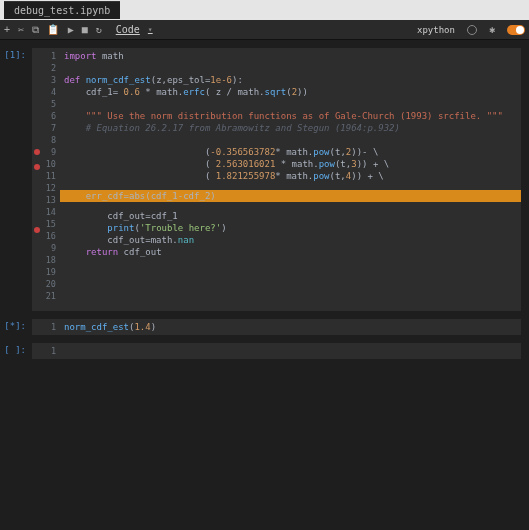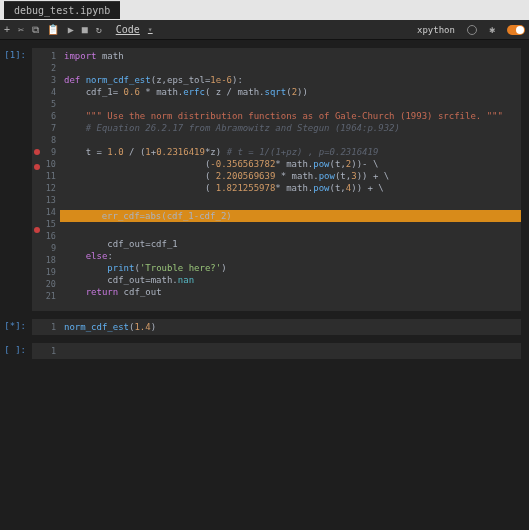--- a/index.html
+++ b/index.html
@@ -20,21 +20,21 @@
   .toggle { width:18px; height:10px; background:#e67e22; border-radius:5px; position:relative;}
   .toggle::after{content:"";position:absolute;right:1px;top:1px;width:8px;height:8px;background:#fff;border-radius:50%;}
   .notebook { padding:6px 0 0 0;}
   .cell { display:flex; padding:2px 8px 6px 4px; }
   .prompt { width:28px; color:#4f8ac9; font-size:9px; text-align:right; padding-right:6px; padding-top:2px;}
   .gutter { width:18px; background:#2d2d2d; color:#6a737d; text-align:right; padding:2px 4px 2px 0; font-size:8.5px; line-height:12px;}
   .bpcol { width:10px; background:#2d2d2d; padding-top:2px;}
   .bp { width:6px;height:6px;border-radius:50%;background:#c84040;margin:3px auto;}
   .codearea { flex:1; background:#2d2d2d; padding:2px 4px; line-height:12px; overflow:hidden;}
   .line { white-space:pre; height:12px;}
-  .hl { background:#d88b1a; display:block; margin:16px -4px; padding:0 20px;}
+  .hl { background:#d88b1a; display:block; margin:8px -4px; padding:0 4px;}
   .kw { color:#c678dd;}
   .fn { color:#61afef;}
   .num{ color:#d19a66;}
   .str{ color:#98c379;}
   .com{ color:#5c6370; font-style:italic;text-align:right;}
   .doc{ color:#c66b54;}
   .bi { color:#56b6c2;}
   .op { color:#abb2bf;}
   .id { color:#abb2bf;}
   .cell.small .codearea, .cell.small .gutter { min-height:14px;}
@@ -127,27 +127,25 @@
       </div>
       <div class="codearea">
         <div class="line"><span class="kw">import</span><span class="id"> math</span></div>
         <div class="line"><span class="id"></span></div>
         <div class="line"><span class="kw">def</span><span class="id"> </span><span class="fn">norm_cdf_est</span><span class="op">(z,eps_tol=</span><span class="num">1e-6</span><span class="op">):</span></div>
         <div class="line"><span class="id">    cdf_1= </span><span class="num">0.6</span><span class="op"> * math.</span><span class="fn">erfc</span><span class="op">( z / math.</span><span class="fn">sqrt</span><span class="op">(</span><span class="num">2</span><span class="op">))</span></div>
         <div class="line"><span class="id"></span></div>
         <div class="line"><span class="id">    </span><span class="doc">""" Use the norm distribution functions as of Gale-Church (1993) srcfile. """</span></div>
         <div class="line"><span class="id">    </span><span class="com"># Equation 26.2.17 from Abramowitz and Stegun (1964:p.932)</span></div>
         <div class="line"><span class="id"></span></div>
-        <div class="line"><span class="id">    t = </span><span class="num">1.0</span><span class="op"> / (</span><span class="num">1</span><span class="op">+</span><span class="num">0.2316419</span><span class="op">*z) </span><span class="com"># t = 1/(1+pz) , p=0.2316419</span></div>
         <div class="line"><span class="id">                          (</span><span class="num">-0.356563782</span><span class="op">* math.</span><span class="fn">pow</span><span class="op">(t,</span><span class="num">2</span><span class="op">))- \</span></div>
-        <div class="line"><span class="id">                          ( </span><span class="num">2.200569639</span><span class="op"> * math.</span><span class="fn">pow</span><span class="op">(t,</span><span class="num">3</span><span class="op">)) + \</span></div>
+        <div class="line"><span class="id">                          ( </span><span class="num">2.563016021</span><span class="op"> * math.</span><span class="fn">pow</span><span class="op">(t,</span><span class="num">3</span><span class="op">)) + \</span></div>
         <div class="line"><span class="id">                          ( </span><span class="num">1.821255978</span><span class="op">* math.</span><span class="fn">pow</span><span class="op">(t,</span><span class="num">4</span><span class="op">)) + \</span></div>
         <div class="line hl"><span class="id">    err_cdf=abs(cdf_1-cdf_2)</span></div>
         <div class="line"><span class="id">        cdf_out=cdf_1</span></div>
-        <div class="line"><span class="id">    </span><span class="kw">else</span><span class="op">:</span></div>
         <div class="line"><span class="id">        </span><span class="fn">print</span><span class="op">(</span><span class="str">'Trouble here?'</span><span class="op">)</span></div>
         <div class="line"><span class="id">        cdf_out=math.</span><span class="bi">nan</span></div>
         <div class="line"><span class="id">    </span><span class="kw">return</span><span class="id"> cdf_out</span></div>
       </div>
     </div>
     <div class="cell small">
       <div class="prompt">[*]:</div>
       <div class="bpcol">
         <div style="height: 12px;"></div>
       </div>

